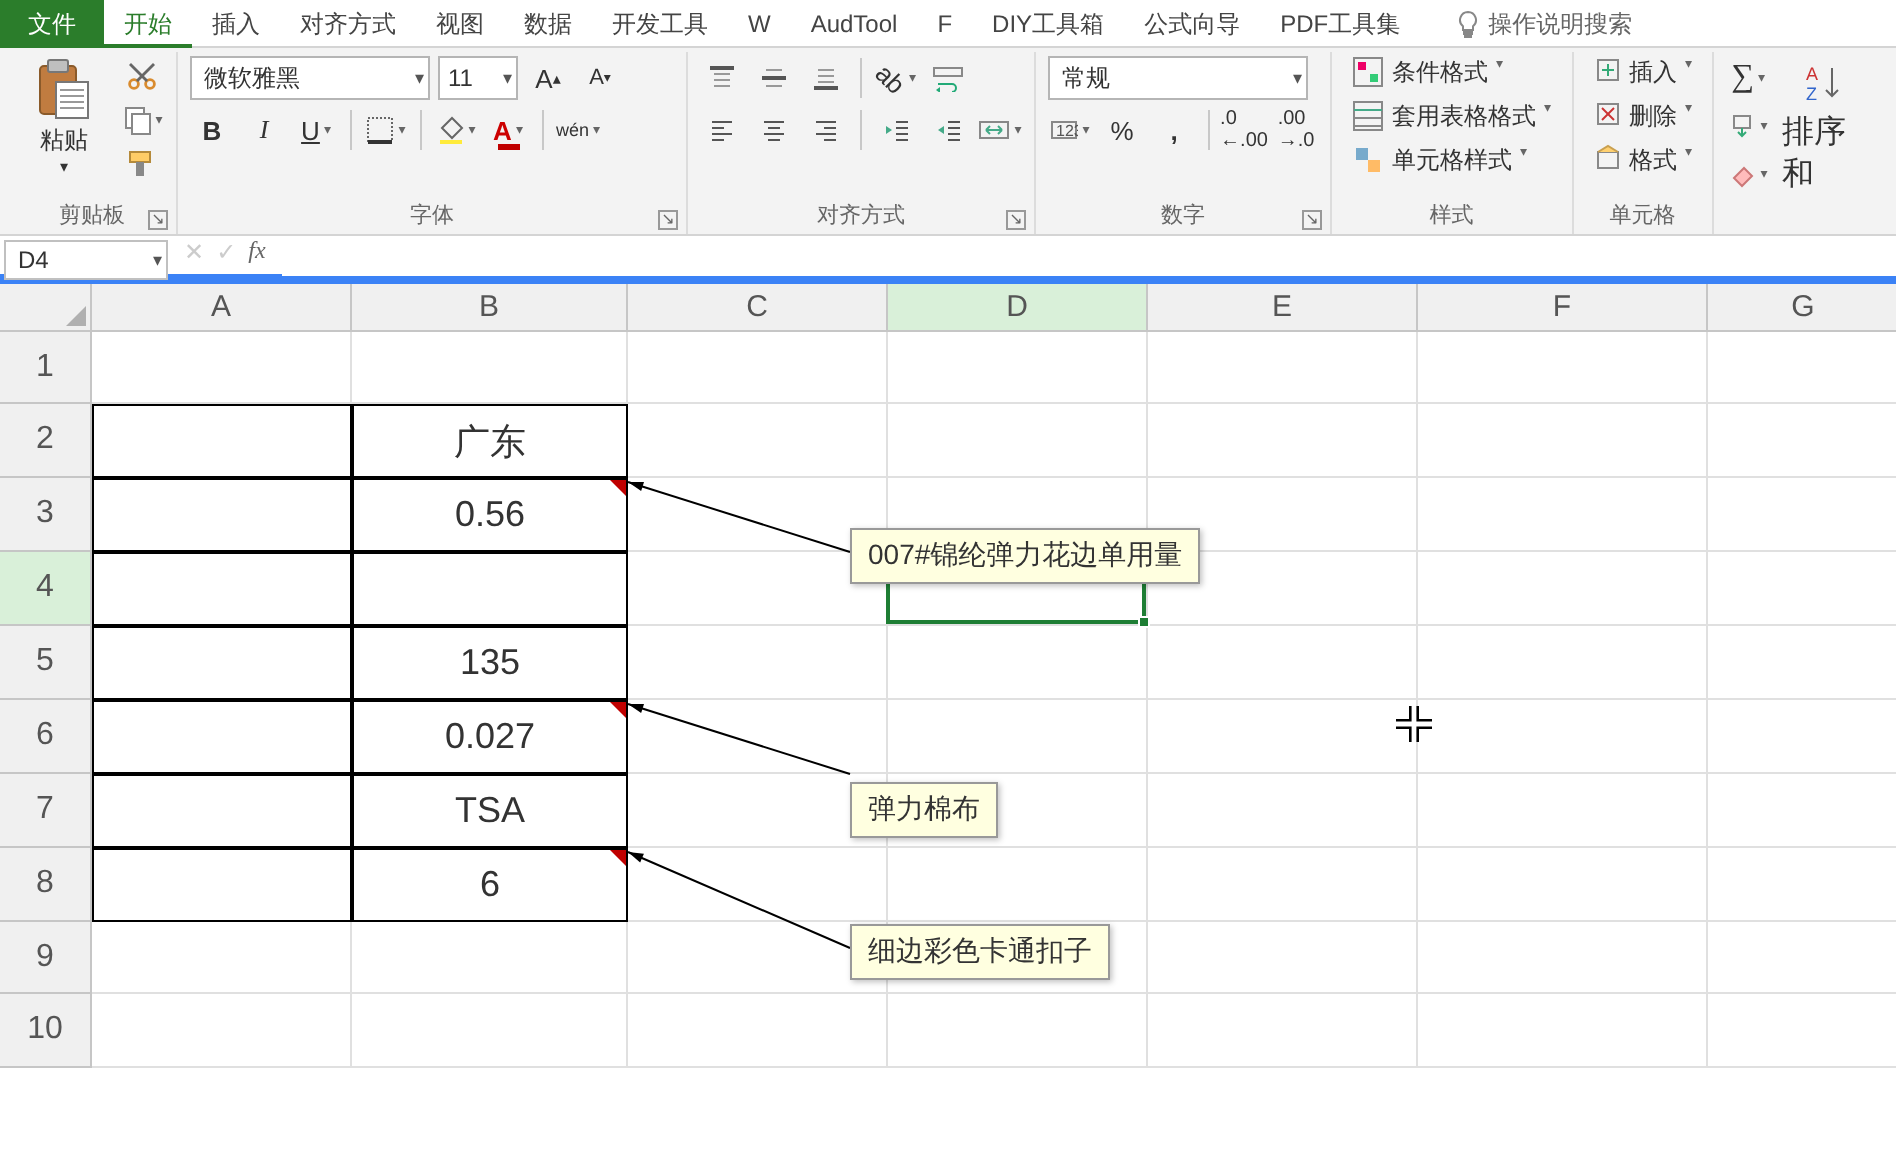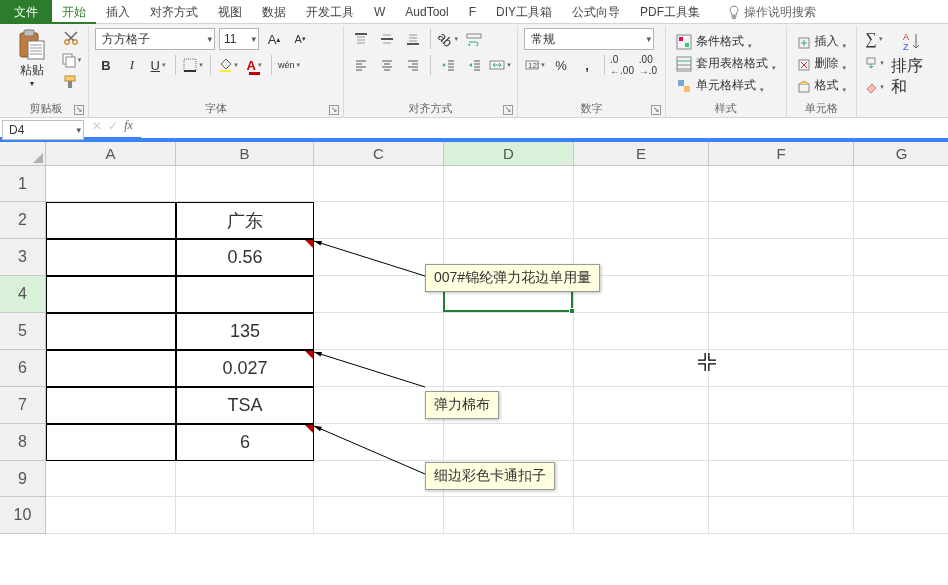--- a/index.html
+++ b/index.html
@@ -34,21 +34,21 @@
 .fmt-btn .dd{font-size:7px;margin-left:2px;color:#666}
 .sep{width:1px;height:20px;background:#c8c8c8;margin:0 2px}
 
 
 svg{display:block}
 
 
 .num-sel{width:130px;height:22px;background:#fff;border:1px solid #b5b5b5;padding:0 18px 0 6px;position:relative;display:flex;align-items:center}
 
 
-.menu-btn{display:flex;align-items:flex-end;gap:4px;height:22px;padding:0 4px;cursor:pointer;font-size:12px;color:#333}
+.menu-btn{display:flex;align-items:flex-start;gap:4px;height:22px;padding:0 4px;cursor:pointer;font-size:12px;color:#333}
 .menu-btn .dd{font-size:7px;color:#666}
 
 .big-btn{display:flex;flex-direction:column;align-items:center;width:42px;cursor:pointer;padding-top:2px}
 .big-btn span.lbl{font-size:16px;margin-top:2px}
 
 
 .fbar{display:flex;align-items:flex-start;height:24px;border-bottom:5px solid #3b82f6;background:#fff}
 .namebox{width:82px;height:20px;margin:2px 0 2px 2px;border:1px solid #c0c0c0;background:#fff;padding:0 14px 0 6px;position:relative;display:flex;align-items:center;font-size:12px;color:#333}
 .fx-btns{display:flex;align-items:center;gap:6px;padding:0 8px;color:#888}
 .fx-btns span{font-size:12px}
@@ -151,21 +151,21 @@
         </div>
       </div>
     </div>
     <div class="group-label"><span>剪贴板</span><span class="launcher">↘</span></div>
   </div>
 
   <div class="group" style="min-width:255px">
     <div class="group-body col" style="gap:4px">
       <div class="row">
         <div class="font-sel">
-            <span>方方格子</span>
+            <span>微软雅黑</span>
             <span class="dd-arrow">▾</span>
           </div>
         <div class="size-sel">
             <span>11</span>
             <span class="dd-arrow">▾</span>
           </div>
         <div class="fmt-btn" style="font-size:13px">A<span style="font-size:8px;vertical-align:super">▴</span></div>
         <div class="fmt-btn" style="font-size:11px">A<span style="font-size:7px;vertical-align:super">▾</span></div>
       </div>
       <div class="row">

